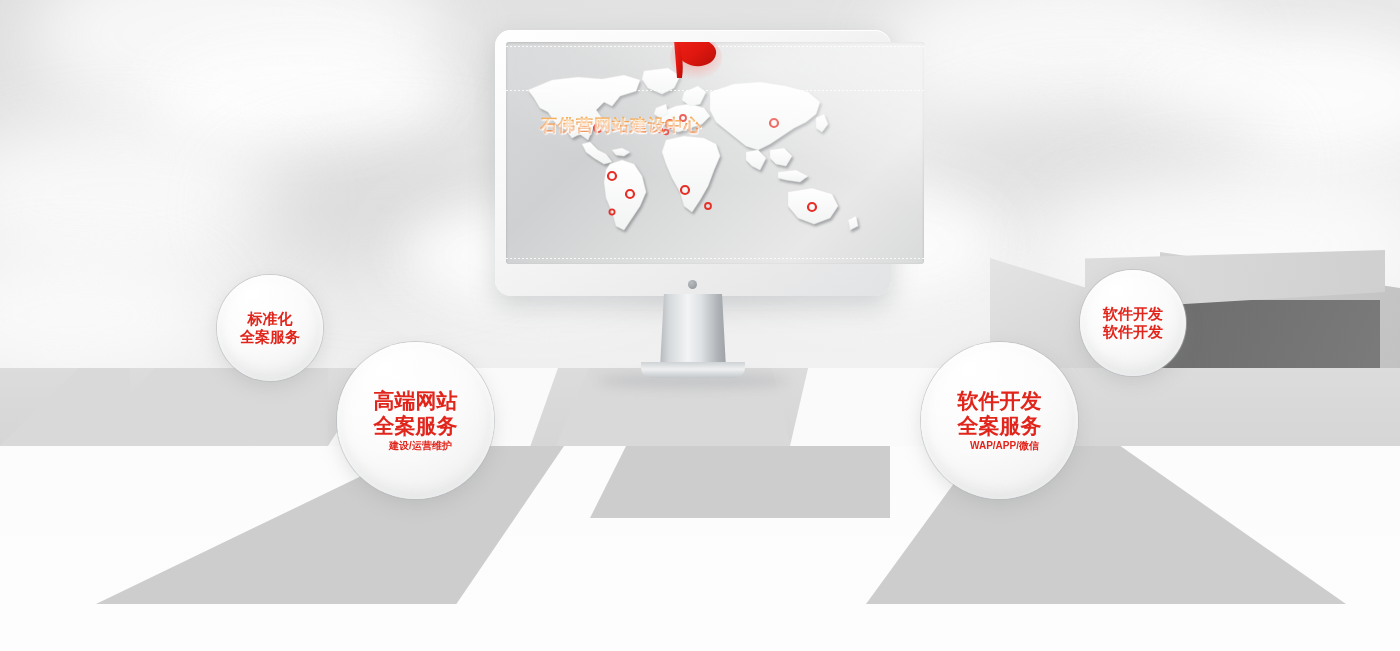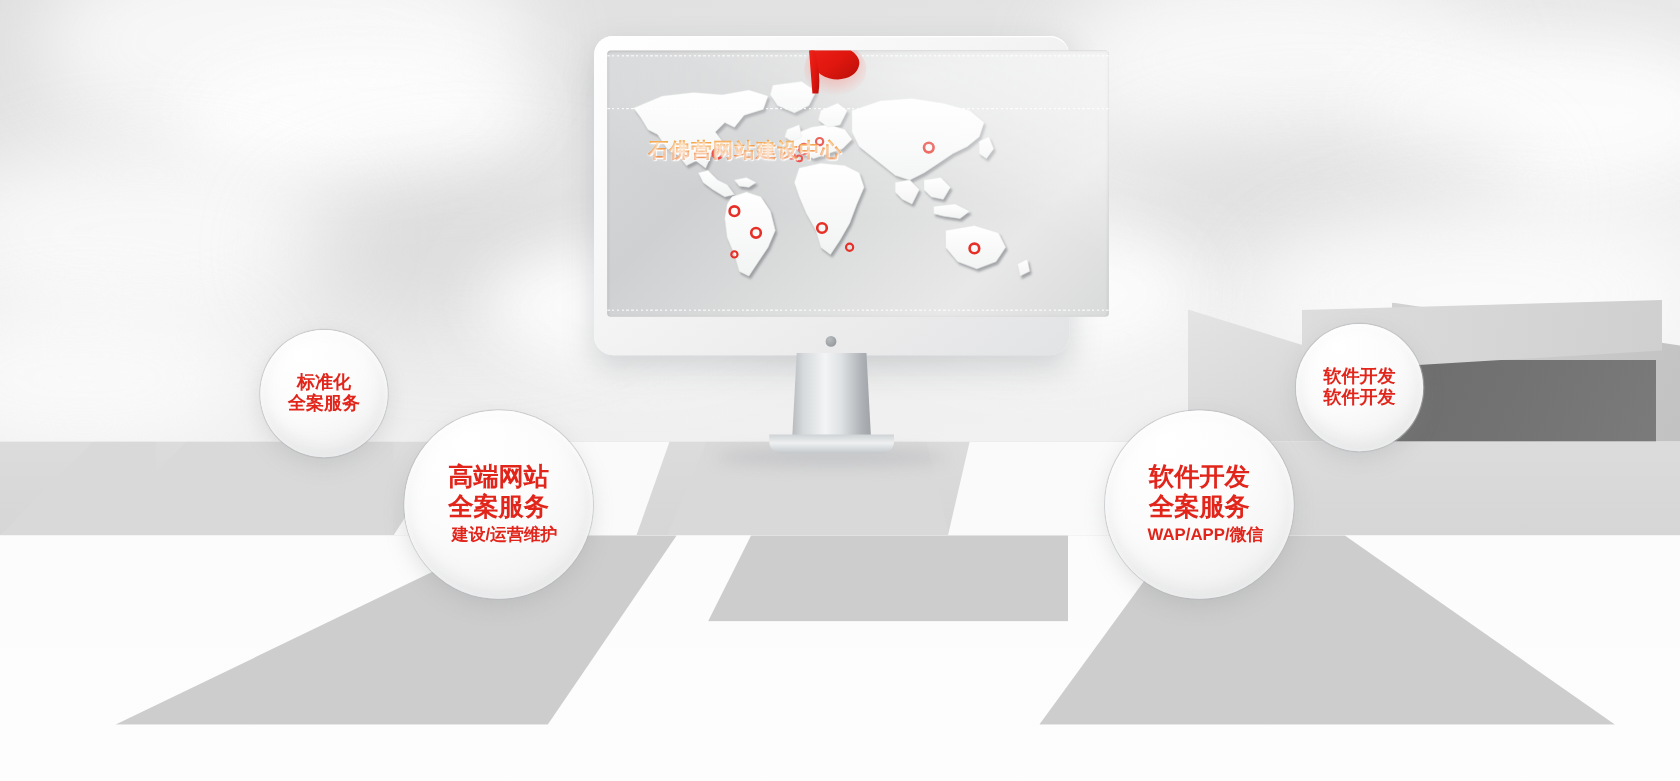--- a/index.html
+++ b/index.html
@@ -68,21 +68,21 @@
   .bubble{position:absolute;border-radius:50%;
      background:radial-gradient(120% 120% at 32% 18%,#ffffff 0%,#fbfbfb 42%,#f2f2f2 70%,#e7e7e7 100%);
      box-shadow:0 0 0 1px rgba(180,183,186,.55), 0 6px 18px rgba(130,135,140,.22),
                 inset 0 2px 6px rgba(255,255,255,.95), inset 0 -6px 14px rgba(190,193,196,.28);
      display:flex;flex-direction:column;align-items:center;justify-content:center;
      text-align:left;color:#e1251b;}
   .bubble .l1,.bubble .l2{font-weight:bold;line-height:1.18;white-space:nowrap;}
   .bubble .l3{font-weight:bold;line-height:1.25;white-space:nowrap;}
   .bubble.sm .l1,.bubble.sm .l2{font-size:15px;}
   .bubble.lg .l1,.bubble.lg .l2{font-size:21px;}
-  .bubble.lg .l3{font-size:14px;margin-top:1px;margin-left:10px;}
+  .bubble.lg .l3{font-size:10px;margin-top:1px;margin-left:10px;}
 
   #b-std{left:217px;top:275px;width:106px;height:106px;}
   #b-high{left:337px;top:342px;width:157px;height:157px;}
   #b-mob{left:921px;top:342px;width:157px;height:157px;}
   #b-soft{left:1080px;top:270px;width:106px;height:106px;}
 </style>
 </head>
 <body>
 
 <div id="stage">

